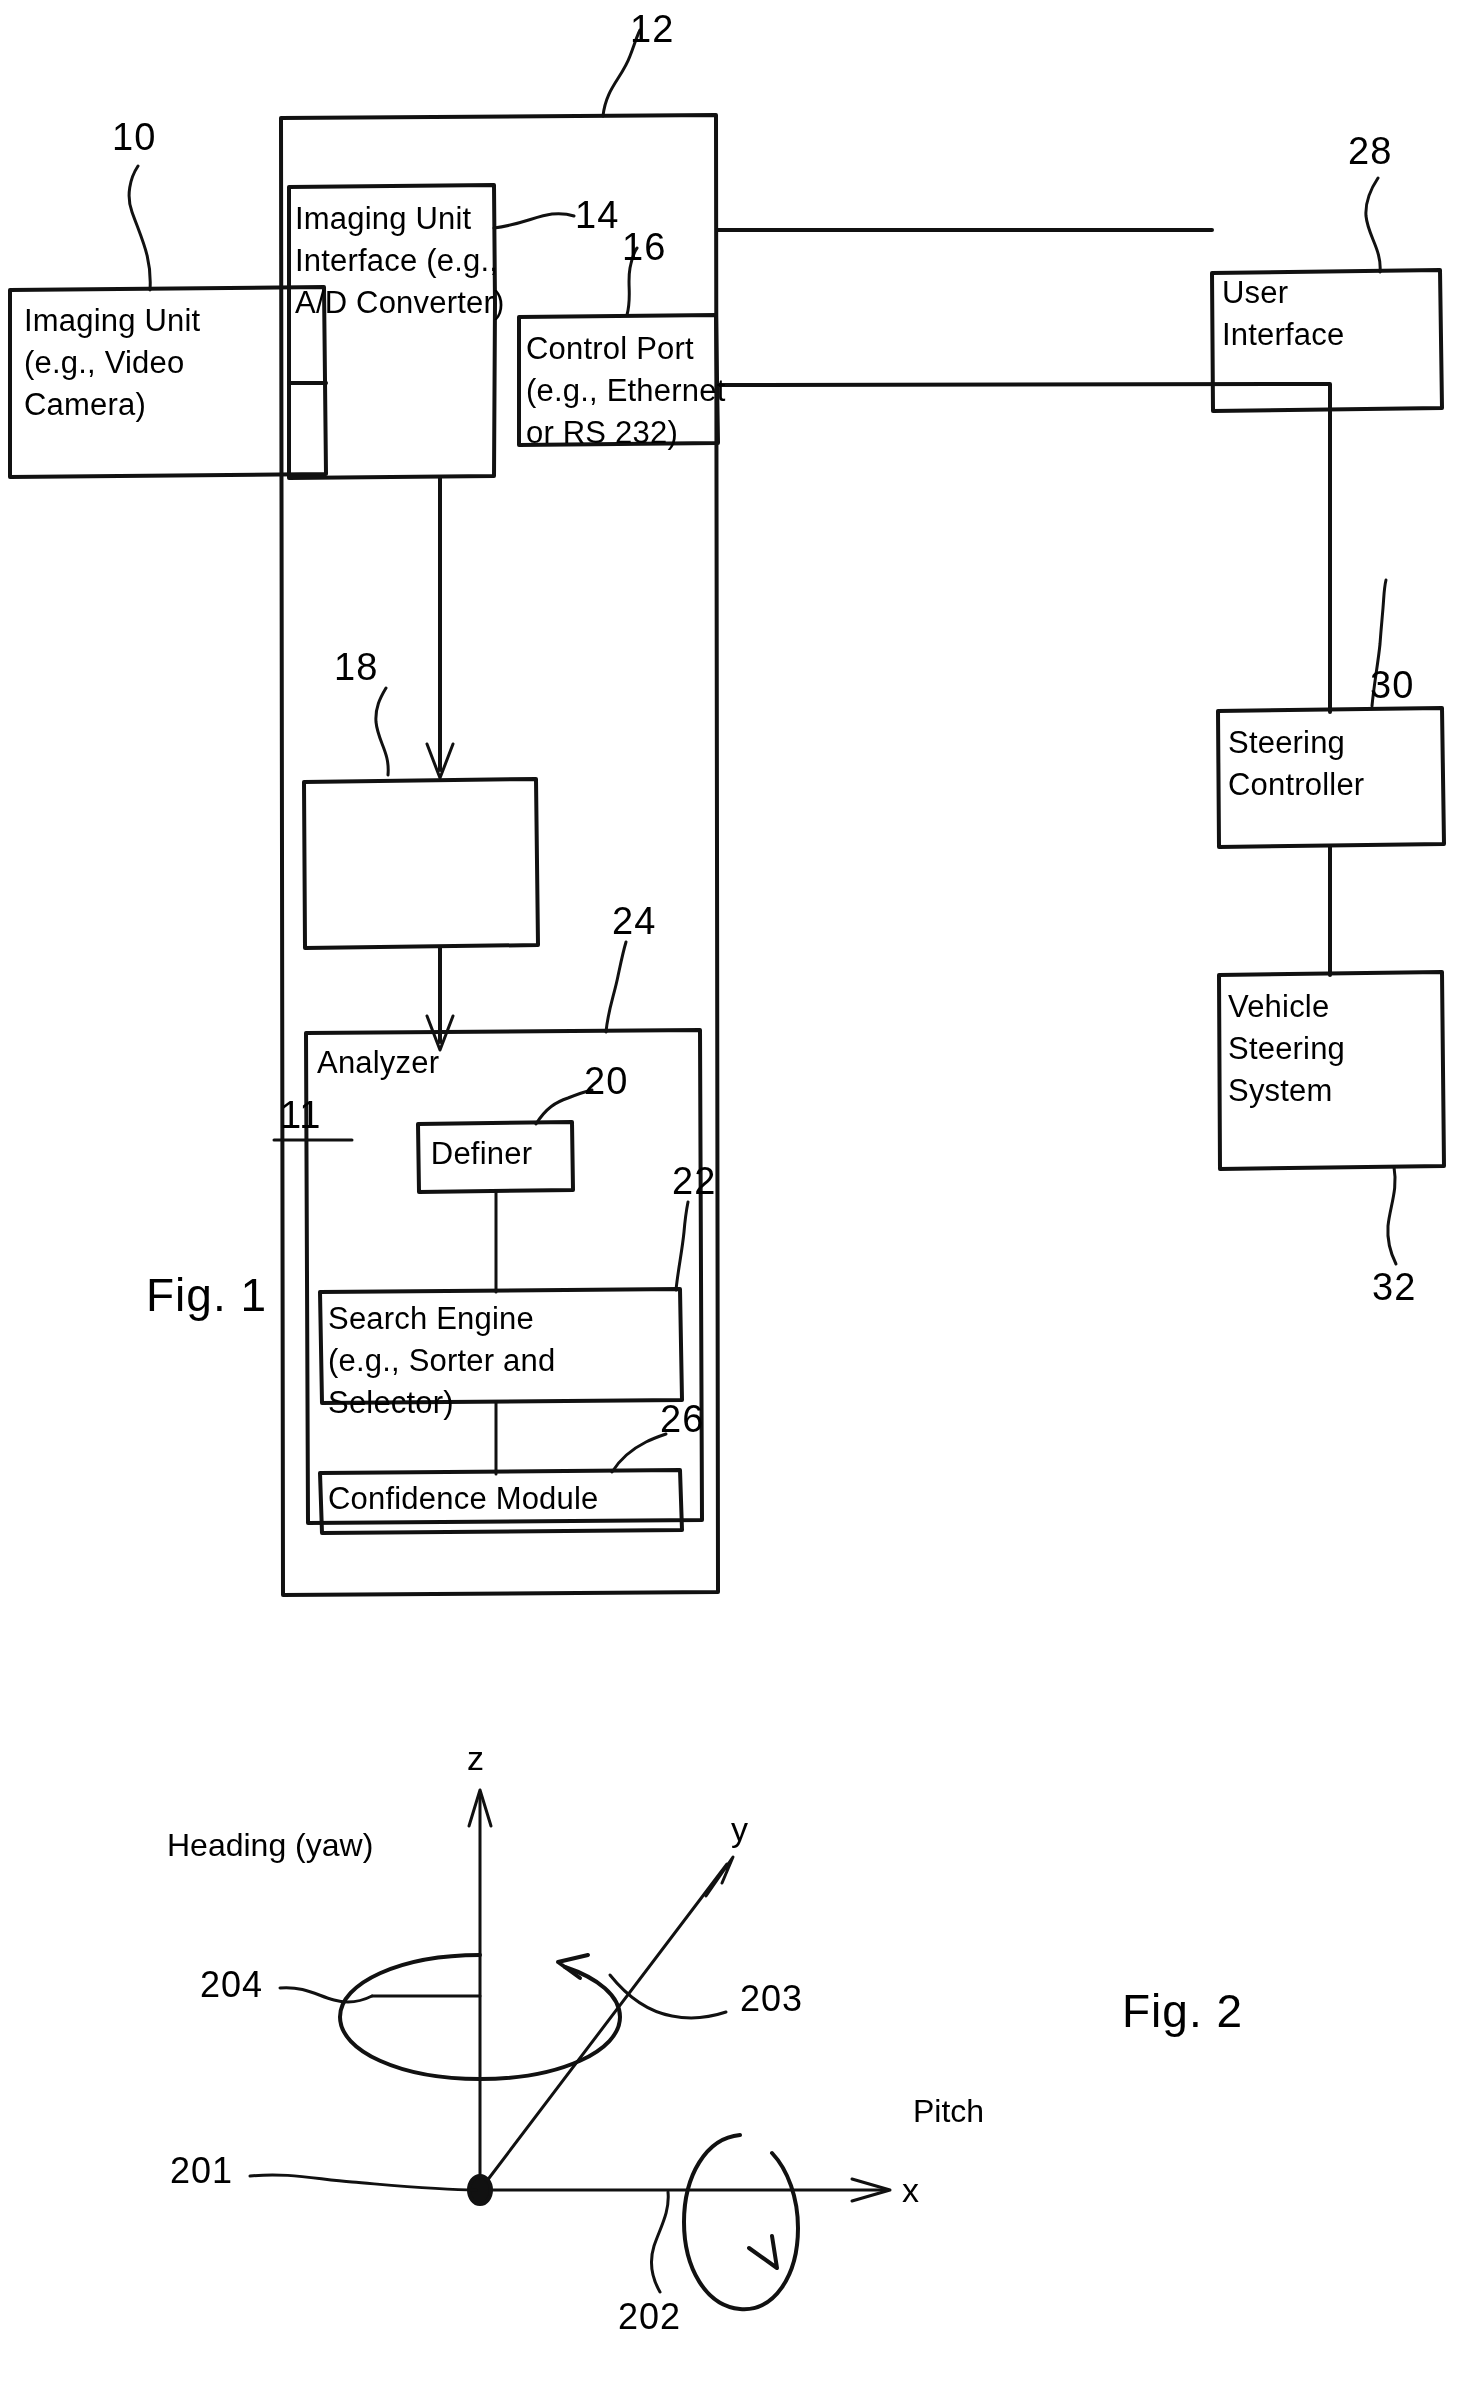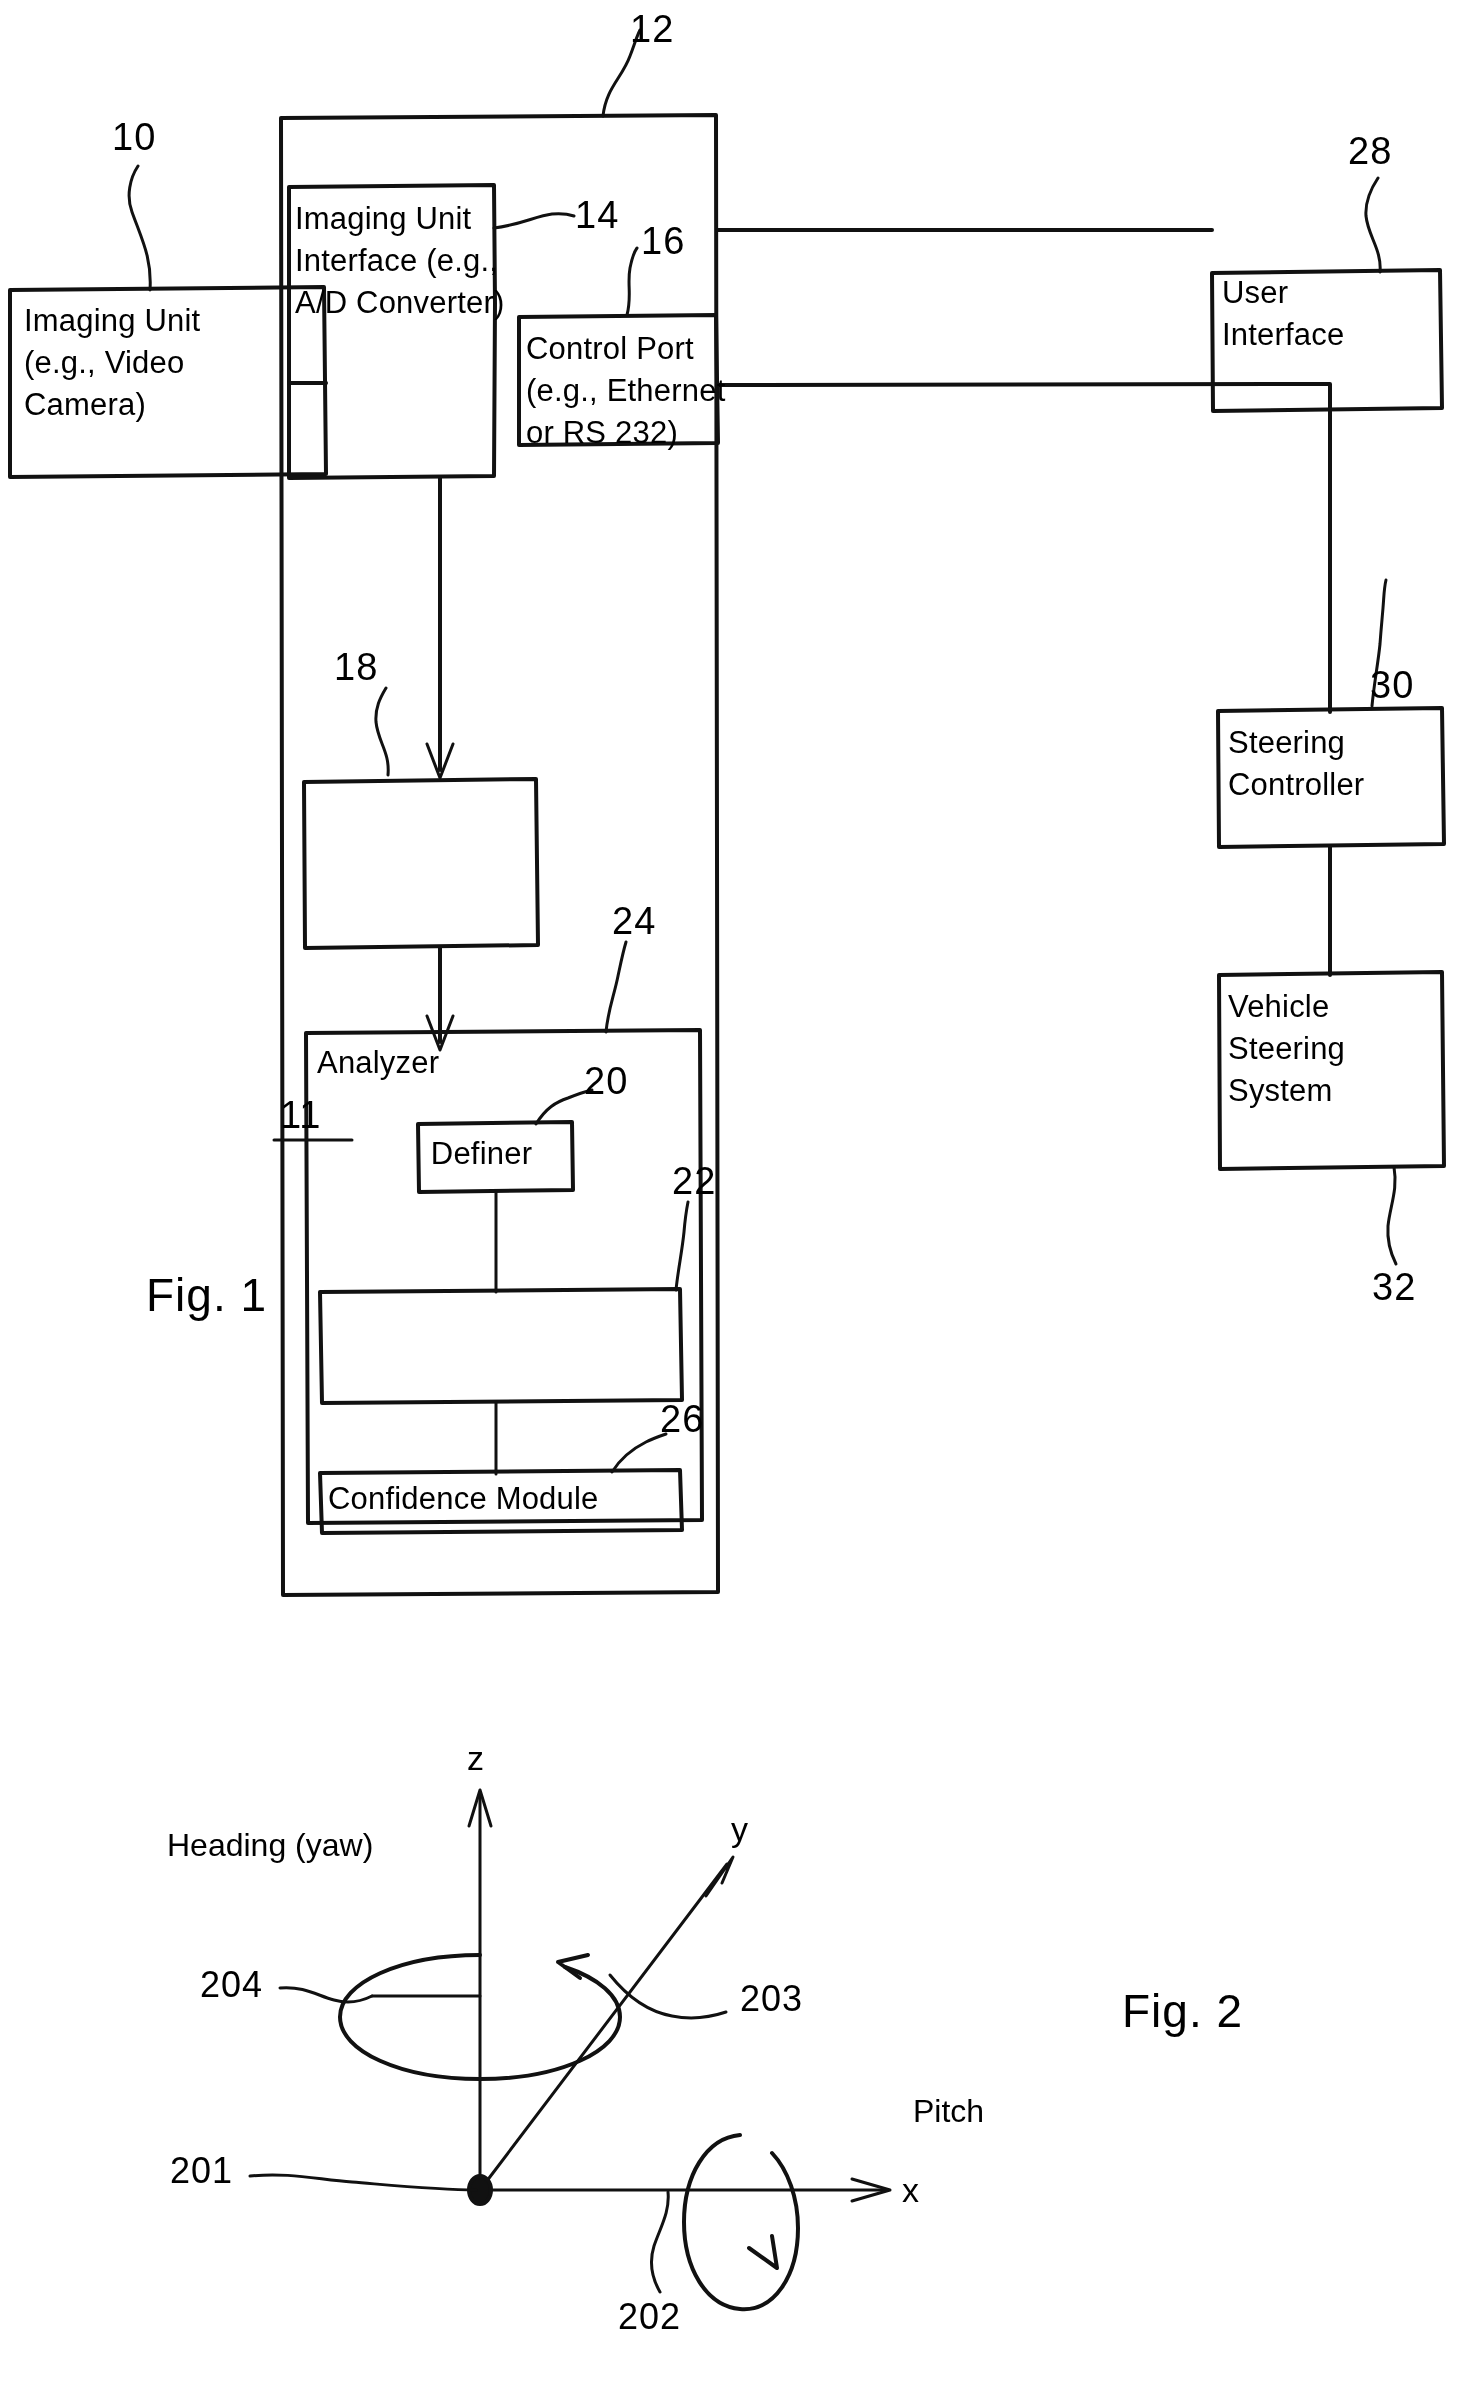--- a/index.html
+++ b/index.html
@@ -149,30 +149,32 @@
   <div class="ref" style="left:630px;top:10px;">12</div>
 
   <div class="boxtext" style="left:295px;top:198px;width:215px;">Imaging Unit
 Interface (e.g.,
 A/D Converter)</div>
   <div class="ref" style="left:575px;top:196px;">14</div>
 
   <div class="boxtext" style="left:526px;top:328px;width:210px;">Control Port
 (e.g., Ethernet
 or RS 232)</div>
-  <div class="ref" style="left:622px;top:222px;margin-left:19px;">16</div>
+  <div class="ref" style="left:622px;top:228px;">16</div>
 
   <div class="ref" style="left:334px;top:648px;">18</div>
 
   <div class="boxtext" style="left:317px;top:1042px;width:260px;">Analyzer</div>
   <div class="ref" style="left:612px;top:902px;">24</div>
 
   <div class="boxtext c" style="left:418px;top:1133px;width:127px;">Definer</div>
   <div class="ref" style="left:584px;top:1062px;">20</div>
 
+  <div class="boxtext" style="left:328px;top:1298px;width:360px;">Search Engine
+(e.g., Sorter and Selector)</div>
   <div class="ref" style="left:672px;top:1162px;">22</div>
 
   <div class="boxtext" style="left:328px;top:1478px;width:350px;">Confidence Module</div>
   <div class="ref" style="left:660px;top:1400px;">26</div>
 
   <div class="boxtext" style="left:1222px;top:272px;width:215px;">User
 Interface</div>
   <div class="ref" style="left:1348px;top:132px;">28</div>
 
   <div class="boxtext" style="left:1228px;top:722px;width:215px;">Steering

